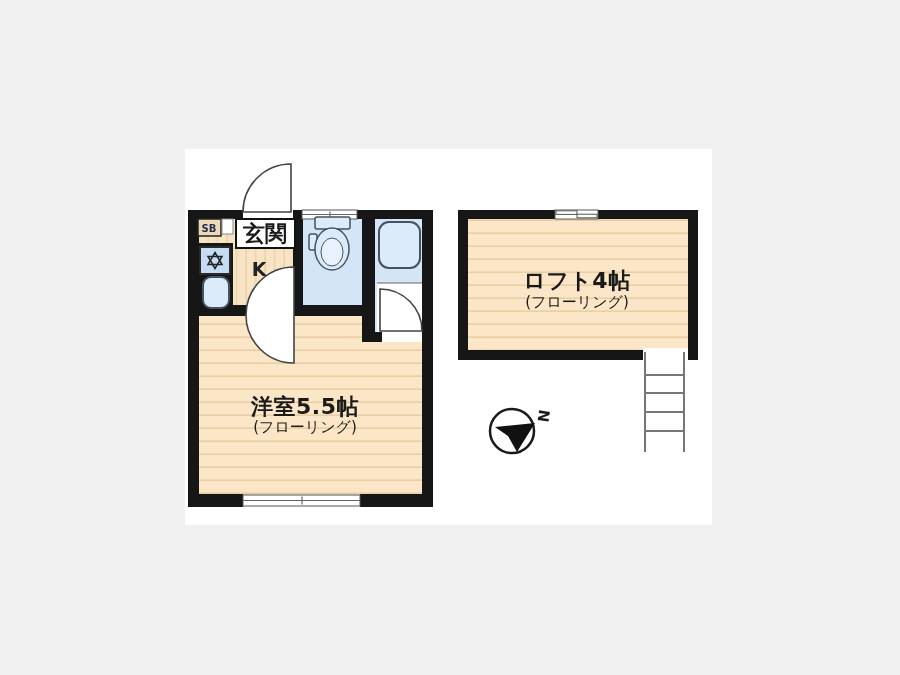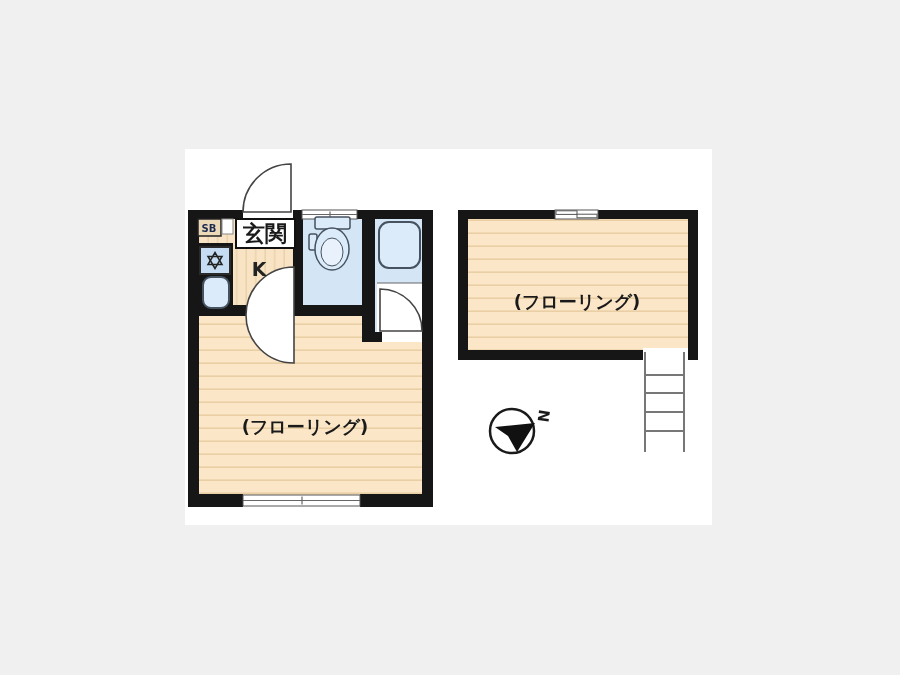--- a/index.html
+++ b/index.html
@@ -32,21 +32,21 @@
   .compass-arrow{fill:#111111;}
   .hexagram{fill:none;stroke:#222;stroke-width:1.5;}
   .sbbox{fill:var(--sb_bg);stroke:#222;stroke-width:1.5;}
   .minibox{fill:#ffffff;stroke:#888;stroke-width:1;}
   .genkanbox{fill:#ffffff;stroke:#111;stroke-width:2;}
   .lbl{position:absolute;transform:translate(-50%,-50%);white-space:nowrap;
        line-height:1.1;text-align:center;}
   .lbl-genkan{font-size:22px;font-weight:bold;}
   .lbl-k{font-size:19px;font-weight:bold;color:#222;}
   .lbl-room{font-size:22px;font-weight:bold;letter-spacing:.5px;}
-  .lbl-sub{font-size:18px;font-weight:bold;}
+  .lbl-sub{font-size:15px;font-weight:normal;}
   .lbl-sb{font-size:10px;font-weight:bold;color:var(--sb_text);}
   .lbl-n{font-size:15px;font-weight:bold;transform:translate(-50%,-50%) rotate(98deg);}
 </style>
 </head>
 <body>
 
 <div id="plan">
   <svg width="900" height="675" viewBox="0 0 900 675">
     <defs>
       <pattern id="hfloor" width="12" height="13" patternUnits="userSpaceOnUse">
@@ -152,16 +152,18 @@
 
     <g>
       <circle cx="512" cy="431" r="22" class="compass-circle"></circle>
       <polygon points="495,427 535,423 517,452 508,436" class="compass-arrow"></polygon>
     </g>
   </svg>
 
   <div class="lbl lbl-sb" style="left:209px;top:228px;">SB</div>
   <div class="lbl lbl-genkan" style="left:265px;top:234px;">玄関</div>
   <div class="lbl lbl-k" style="left:259px;top:269px;">K</div>
+  <div class="lbl lbl-room" style="left:305px;top:407px;">洋室5.5帖</div>
   <div class="lbl lbl-sub" style="left:305px;top:427px;">(フローリング)</div>
+  <div class="lbl lbl-room" style="left:577px;top:281px;">ロフト4帖</div>
   <div class="lbl lbl-sub" style="left:577px;top:302px;">(フローリング)</div>
   <div class="lbl lbl-n" style="left:543px;top:416px;">N</div>
 </div>
 
 </body></html>

